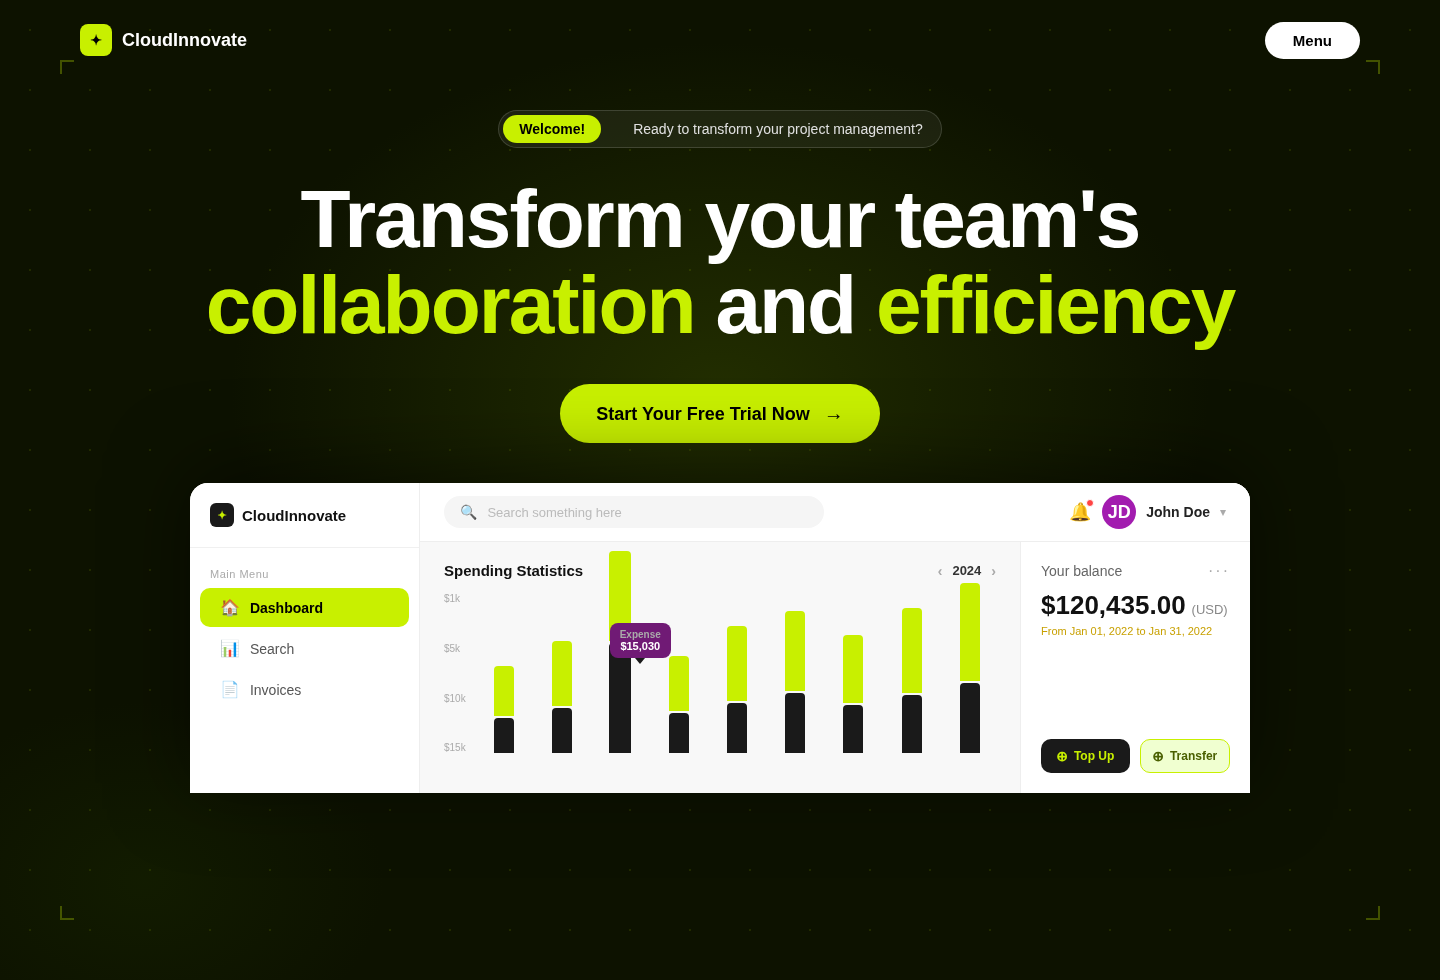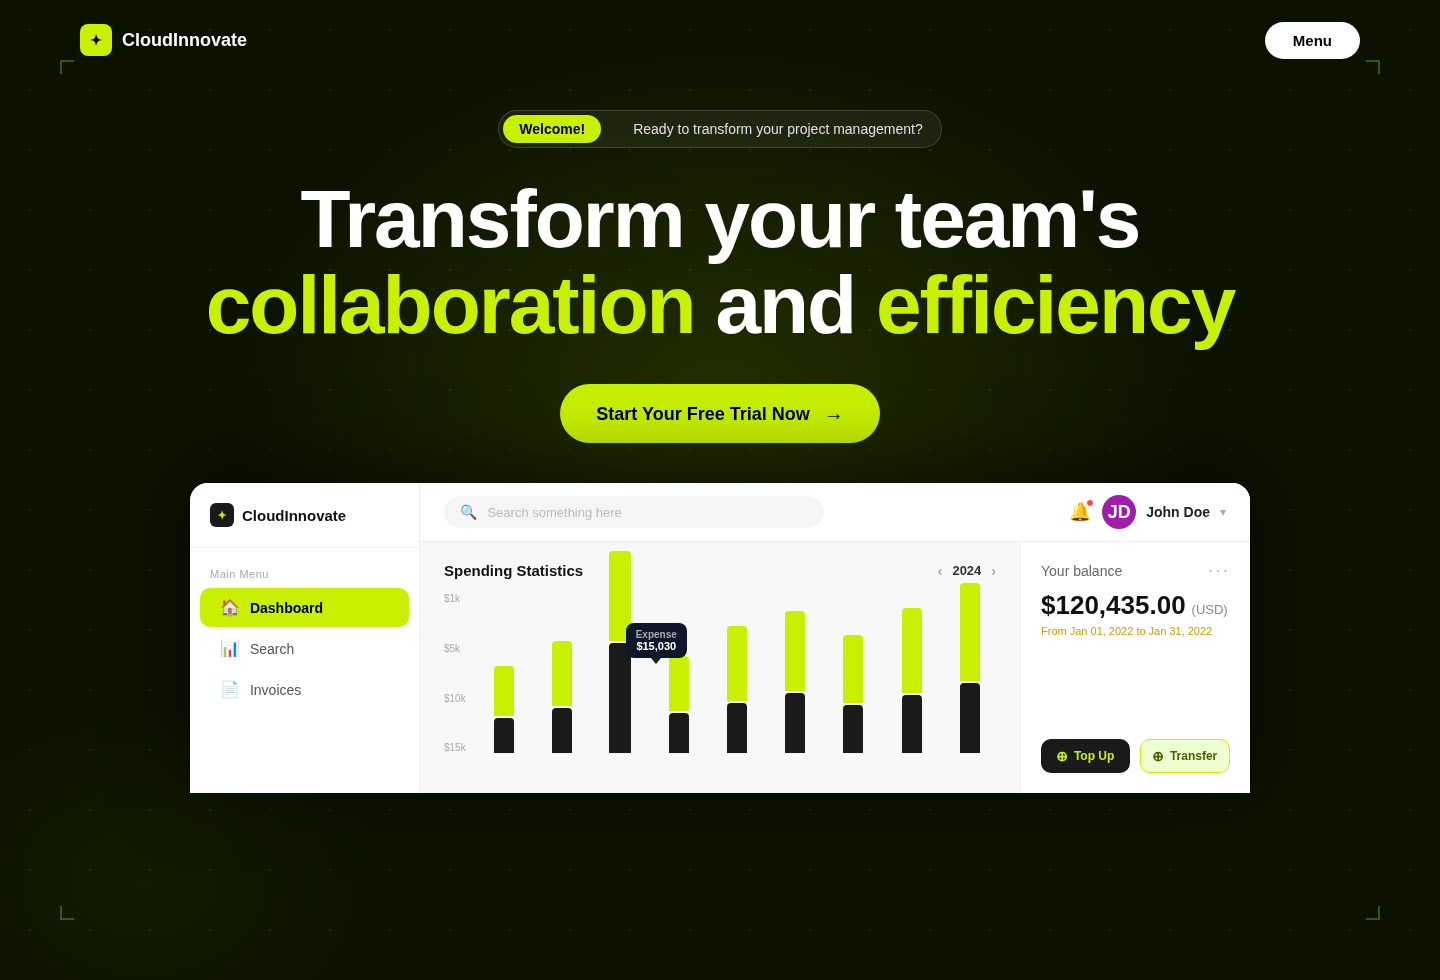--- a/index.html
+++ b/index.html
@@ -392,30 +392,30 @@
       width: 100%;
       max-width: 20px;
       border-radius: 4px 4px 0 0;
     }
     .chart-bar.lime { background: #c8f000; }
     .chart-bar.dark { background: #1a1a1a; }
 
     
     .chart-tooltip {
       position: absolute;
-      background: #0f172a;
+      background: #701a75;
       color: #fff;
       border-radius: 8px;
       padding: 6px 10px;
       font-size: 11px;
       font-weight: 600;
       text-align: center;
       pointer-events: none;
       top: 10px;
-      left: 148px;
+      left: 132px;
     }
     .chart-tooltip::after {
       content: '';
       position: absolute;
       bottom: -6px;
       left: 50%;
       transform: translateX(-50%);
       border-width: 6px 5px 0;
       border-style: solid;
       border-color: #1a1a1a transparent transparent;

